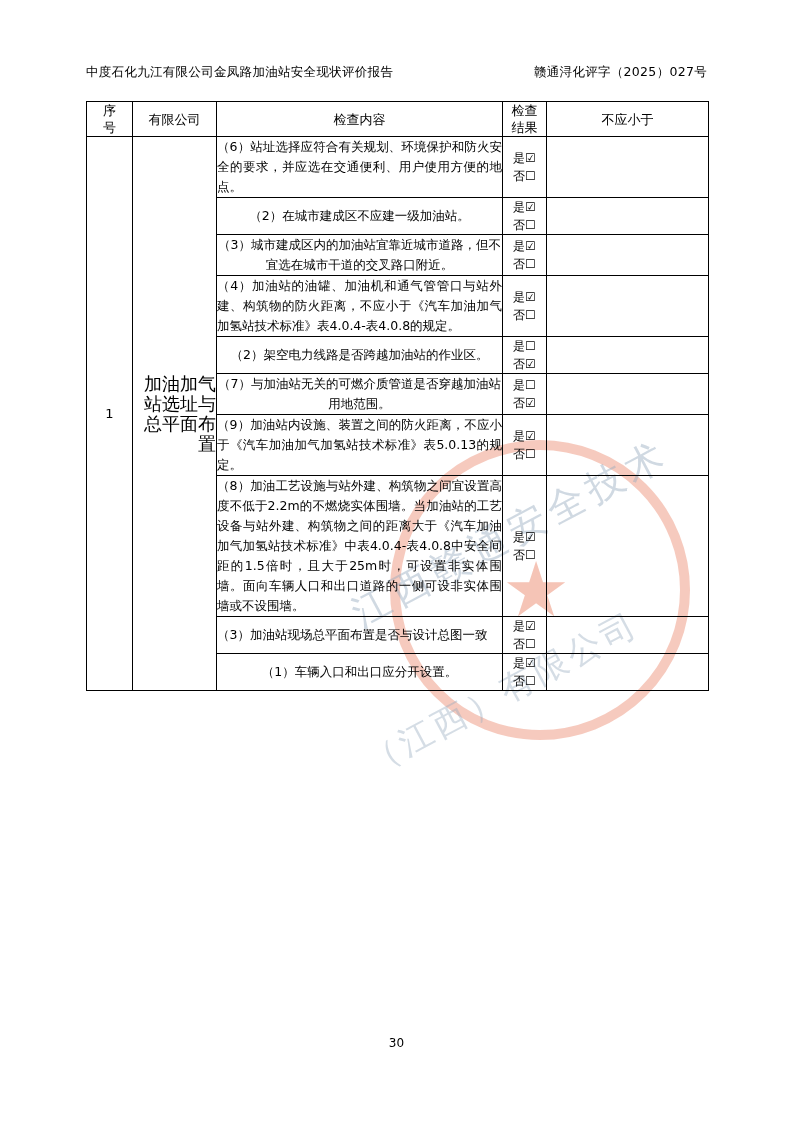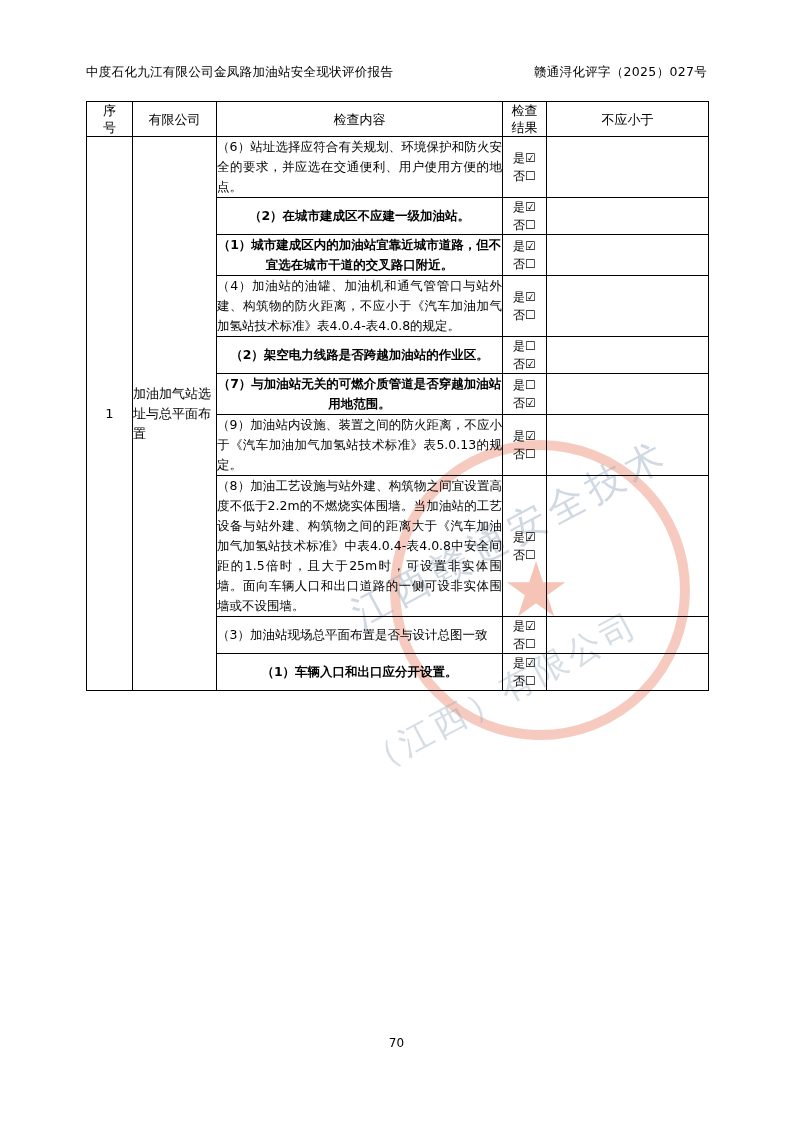--- a/index.html
+++ b/index.html
@@ -111,33 +111,33 @@
   .col-item { width: 84px; }
   .col-content { width: 286px; }
   .col-result { width: 44px; }
   .col-problem { width: 162px; }
 
   .cell-no {
     text-align: center;
     font-size: 13px;
   }
   .cell-item {
-    text-align: left;
-    font-size: 13px;
+    text-align: right;
+    font-size: 18px;
     line-height: 20px;
     padding: 4px 6px;
   }
   .cell-content {
     font-size: 12.5px;
     line-height: 20px;
     padding: 5px 7px;
     text-align: justify;
     text-justify: inter-ideograph;
   }
-  .cell-content.center { text-align: center; font-weight: bold; }
+  .cell-content.center { text-align: center; }
   .cell-result {
     font-size: 12px;
     line-height: 18px;
     padding: 4px 3px;
     text-align: center;
     white-space: nowrap;
   }
   .cell-result .line { display: block; }
   .cell-problem { }
 
@@ -203,21 +203,21 @@
         </tr>
         <tr>
           <td class="cell-content center">（2）在城市建成区不应建一级加油站。</td>
           <td class="cell-result">
             <span class="line">是☑</span>
             <span class="line">否☐</span>
           </td>
           <td class="cell-problem"></td>
         </tr>
         <tr>
-          <td class="cell-content center">（1）城市建成区内的加油站宜靠近城市道路，但不宜选在城市干道的交叉路口附近。</td>
+          <td class="cell-content center">（3）城市建成区内的加油站宜靠近城市道路，但不宜选在城市干道的交叉路口附近。</td>
           <td class="cell-result">
             <span class="line">是☑</span>
             <span class="line">否☐</span>
           </td>
           <td class="cell-problem"></td>
         </tr>
         <tr>
           <td class="cell-content">（4）加油站的油罐、加油机和通气管管口与站外建、构筑物的防火距离，不应小于《汽车加油加气加氢站技术标准》表4.0.4-表4.0.8的规定。</td>
           <td class="cell-result">
             <span class="line">是☑</span>
@@ -269,14 +269,14 @@
           <td class="cell-content center">（1）车辆入口和出口应分开设置。</td>
           <td class="cell-result">
             <span class="line">是☑</span>
             <span class="line">否☐</span>
           </td>
           <td class="cell-problem"></td>
         </tr>
       </tbody>
   </table>
 
-  <div class="pagenum">70</div>
+  <div class="pagenum">30</div>
 </div>
 
 </body></html>

